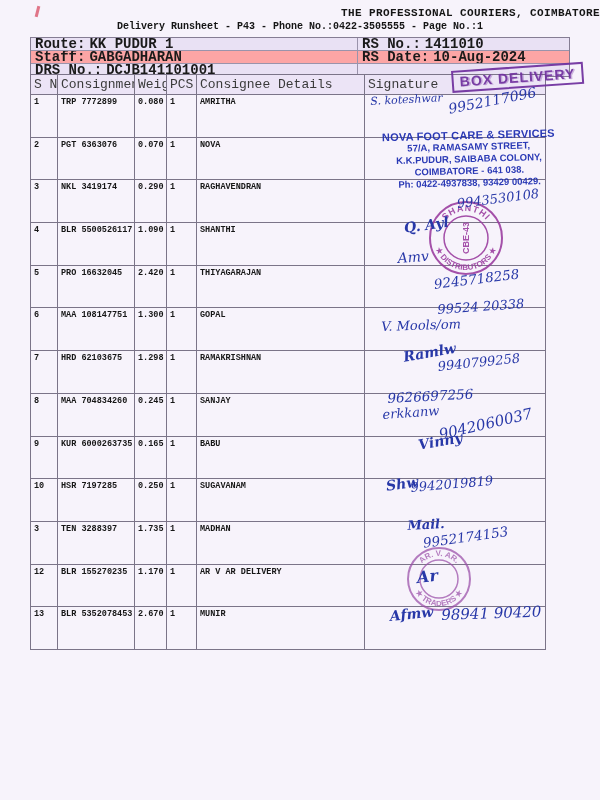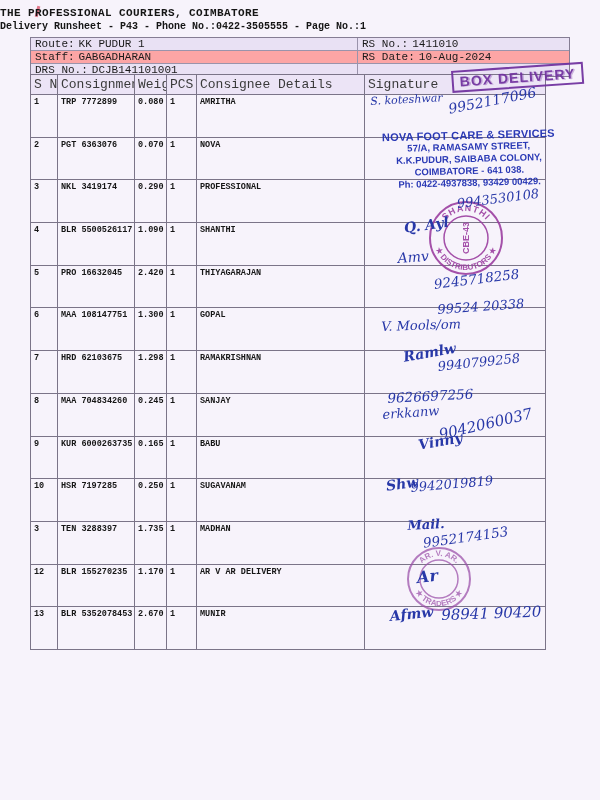--- a/index.html
+++ b/index.html
@@ -1,22 +1,22 @@
 <!DOCTYPE html>
 <html><head>
 <meta charset="utf-8">
 <style>
   html,body{margin:0;padding:0}
   body{width:600px;height:800px;background:#f7f3fb;font-family:"Liberation Mono",monospace;overflow:hidden}
   .sheet{position:relative;width:600px;height:800px;background:#f7f3fb}
 
-  .title{position:absolute;left:0;top:7px;width:100%;text-align:left;font-size:11px;font-weight:700;color:#151515;letter-spacing:.4px}
-  .subtitle{position:absolute;left:0;top:21px;width:100%;text-align:left;font-size:10px;font-weight:700;color:#151515}
-
-  .infobox{position:absolute;left:30px;top:37px;width:538px;border:1px solid #857d93;font-size:11px;font-weight:400;color:#1a1a1a}
+  .title{position:absolute;left:0;top:7px;width:100%;text-align:right;font-size:11px;font-weight:700;color:#151515;letter-spacing:.4px}
+  .subtitle{position:absolute;left:0;top:21px;width:100%;text-align:center;font-size:10px;font-weight:700;color:#151515}
+
+  .infobox{position:absolute;left:30px;top:37px;width:538px;border:1px solid #857d93;font-size:14px;font-weight:700;color:#1a1a1a}
   .irow{display:flex;border-bottom:1px solid #9a93ab}
   .irow:last-child{border-bottom:none}
   .icell{padding:1px 4px;height:10px;line-height:10px;white-space:nowrap;overflow:hidden}
   .icell.l{width:318px;border-right:1px solid #9a93ab}
   .icell.r{flex:1}
   .band{background:#e9e1f4}
   .band2{background:#fca5a5}
   .icell span{margin-right:4px}
 
   table.grid{position:absolute;left:30px;top:74px;border-collapse:collapse;table-layout:fixed;width:515px;color:#161616}
@@ -125,21 +125,21 @@
         <td>0.070</td>
         <td>1</td>
         <td>NOVA</td>
         <td></td>
       </tr>
       <tr>
         <td>3</td>
         <td>NKL 3419174</td>
         <td>0.290</td>
         <td>1</td>
-        <td>PROFESSIONAL</td>
+        <td>RAGHAVENDRAN</td>
         <td></td>
       </tr>
       <tr>
         <td>4</td>
         <td>BLR 5500526117</td>
         <td>1.090</td>
         <td>1</td>
         <td>SHANTHI</td>
         <td></td>
       </tr>

